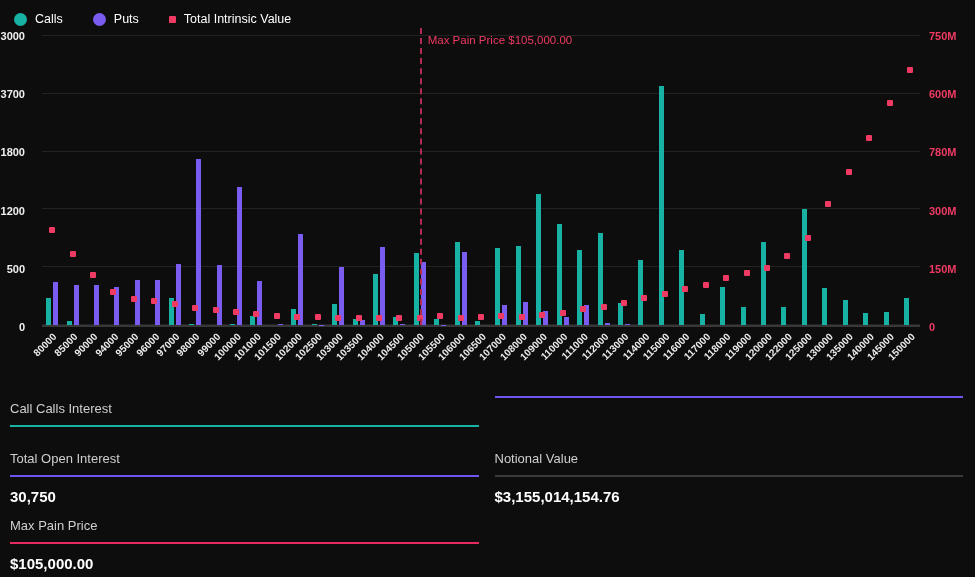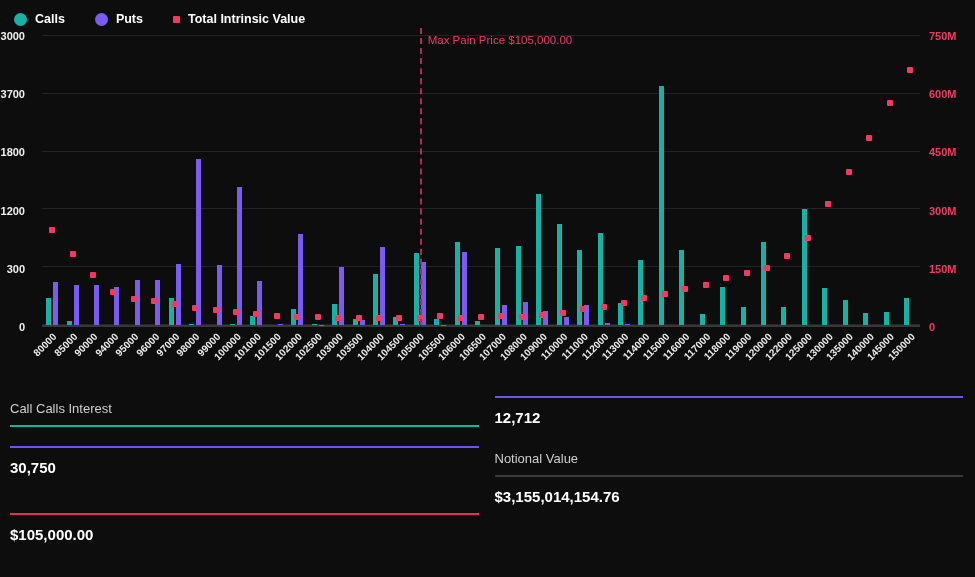--- a/index.html
+++ b/index.html
@@ -1,21 +1,21 @@
 <!DOCTYPE html>
 <html><head>
 <meta charset="utf-8">
 <style>
   html,body{margin:0;padding:0;background:#0d0d0d;width:975px;height:577px;overflow:hidden;
             font-family:"Liberation Sans", sans-serif;}
   .app{width:975px;height:577px;background:#0d0d0d;position:relative;}
 
   
   .legend{display:flex;align-items:center;gap:30px;padding:8px 14px 0 14px;height:22px;}
-  .legend-item{display:flex;align-items:center;gap:8px;color:#ffffff;font-size:12.5px;font-weight:700;cursor:pointer;}
+  .legend-item{display:flex;align-items:center;gap:8px;color:#ffffff;font-size:12.5px;font-weight:400;cursor:pointer;}
   .mk-circle{width:13px;height:13px;border-radius:50%;}
   .mk-square{width:7px;height:7px;border-radius:1px;}
 
   
   .chart-grid{display:grid;grid-template-columns:42px 1fr 55px;margin-top:6px;}
   .yaxis{position:relative;}
   .ylab{position:absolute;transform:translateY(-50%);font-size:11px;font-weight:700;white-space:nowrap;}
   .yaxis-left .ylab{right:17px;color:#f0f0f0;}
   .yaxis-right .ylab{left:9px;}
   .plot{position:relative;height:289px;border-bottom:2px solid #383838;}
@@ -57,21 +57,21 @@
       </div>
       <div class="legend-item">
         <span class="mk-square" style="background: rgb(239, 58, 99);"></span>
         <span>Total Intrinsic Value</span>
       </div>
     </div>
 
   <div class="chart-grid">
     <div class="yaxis yaxis-left" id="yaxisLeft">
         <div class="ylab" style="top: 100%;">0</div>
-        <div class="ylab" style="top: 80%;">300</div>
+        <div class="ylab" style="top: 80%;">500</div>
         <div class="ylab" style="top: 60%;">1200</div>
         <div class="ylab" style="top: 40%;">1800</div>
         <div class="ylab" style="top: 20%;">3700</div>
         <div class="ylab" style="top: 0%;">3000</div>
       </div>
     <div class="plot" id="plot">
         <div class="gridline" style="bottom: 0%; background: rgb(35, 35, 35);"></div>
         <div class="gridline" style="bottom: 20%; background: rgb(35, 35, 35);"></div>
         <div class="gridline" style="bottom: 40%; background: rgb(35, 35, 35);"></div>
         <div class="gridline" style="bottom: 60%; background: rgb(35, 35, 35);"></div>
@@ -294,21 +294,21 @@
             <div class="dot" style="background: rgb(239, 58, 99); bottom: 88.4%;"></div>
           </div>
         </div>
         <div class="maxpain-line" style="left: 43.02%;"></div>
         <div class="maxpain-label" style="left: calc(43.02% + 8px); color: rgb(239, 58, 99);">Max Pain Price $105,000.00</div>
       </div>
     <div class="yaxis yaxis-right" id="yaxisRight">
         <div class="ylab" style="top: 100%; color: rgb(239, 58, 99);">0</div>
         <div class="ylab" style="top: 80%; color: rgb(239, 58, 99);">150M</div>
         <div class="ylab" style="top: 60%; color: rgb(239, 58, 99);">300M</div>
-        <div class="ylab" style="top: 40%; color: rgb(239, 58, 99);">450M</div>
+        <div class="ylab" style="top: 40%; color: rgb(239, 58, 99);">780M</div>
         <div class="ylab" style="top: 20%; color: rgb(239, 58, 99);">600M</div>
         <div class="ylab" style="top: 0%; color: rgb(239, 58, 99);">750M</div>
       </div>
   </div>
 
   <div class="xaxis-grid">
     <div></div>
     <div class="xlabels" id="xlabels">
         <div class="xlab">
           <span>80000</span>
@@ -443,30 +443,31 @@
     <div></div>
   </div>
 
   <div class="stats" id="stats">
       <div class="card">
         <div class="lbl">Call Calls Interest</div>
         <div class="rule" style="background: rgb(23, 178, 163);"></div>
       </div>
       <div class="card">
         <div class="rule" style="background: rgb(110, 85, 238);"></div>
-        <div class="val">12,712</div>
       </div>
       <div class="card">
+        <div class="lbl">Total Open Interest</div>
         <div class="rule" style="background: rgb(110, 85, 238);"></div>
         <div class="val">30,750</div>
       </div>
       <div class="card">
         <div class="lbl">Notional Value</div>
         <div class="rule" style="background: rgb(58, 58, 58);"></div>
         <div class="val">$3,155,014,154.76</div>
       </div>
       <div class="card">
+        <div class="lbl">Max Pain Price</div>
         <div class="rule" style="background: rgb(232, 42, 99);"></div>
         <div class="val">$105,000.00</div>
       </div>
     </div>
 
 </div>
 
 </body></html>

